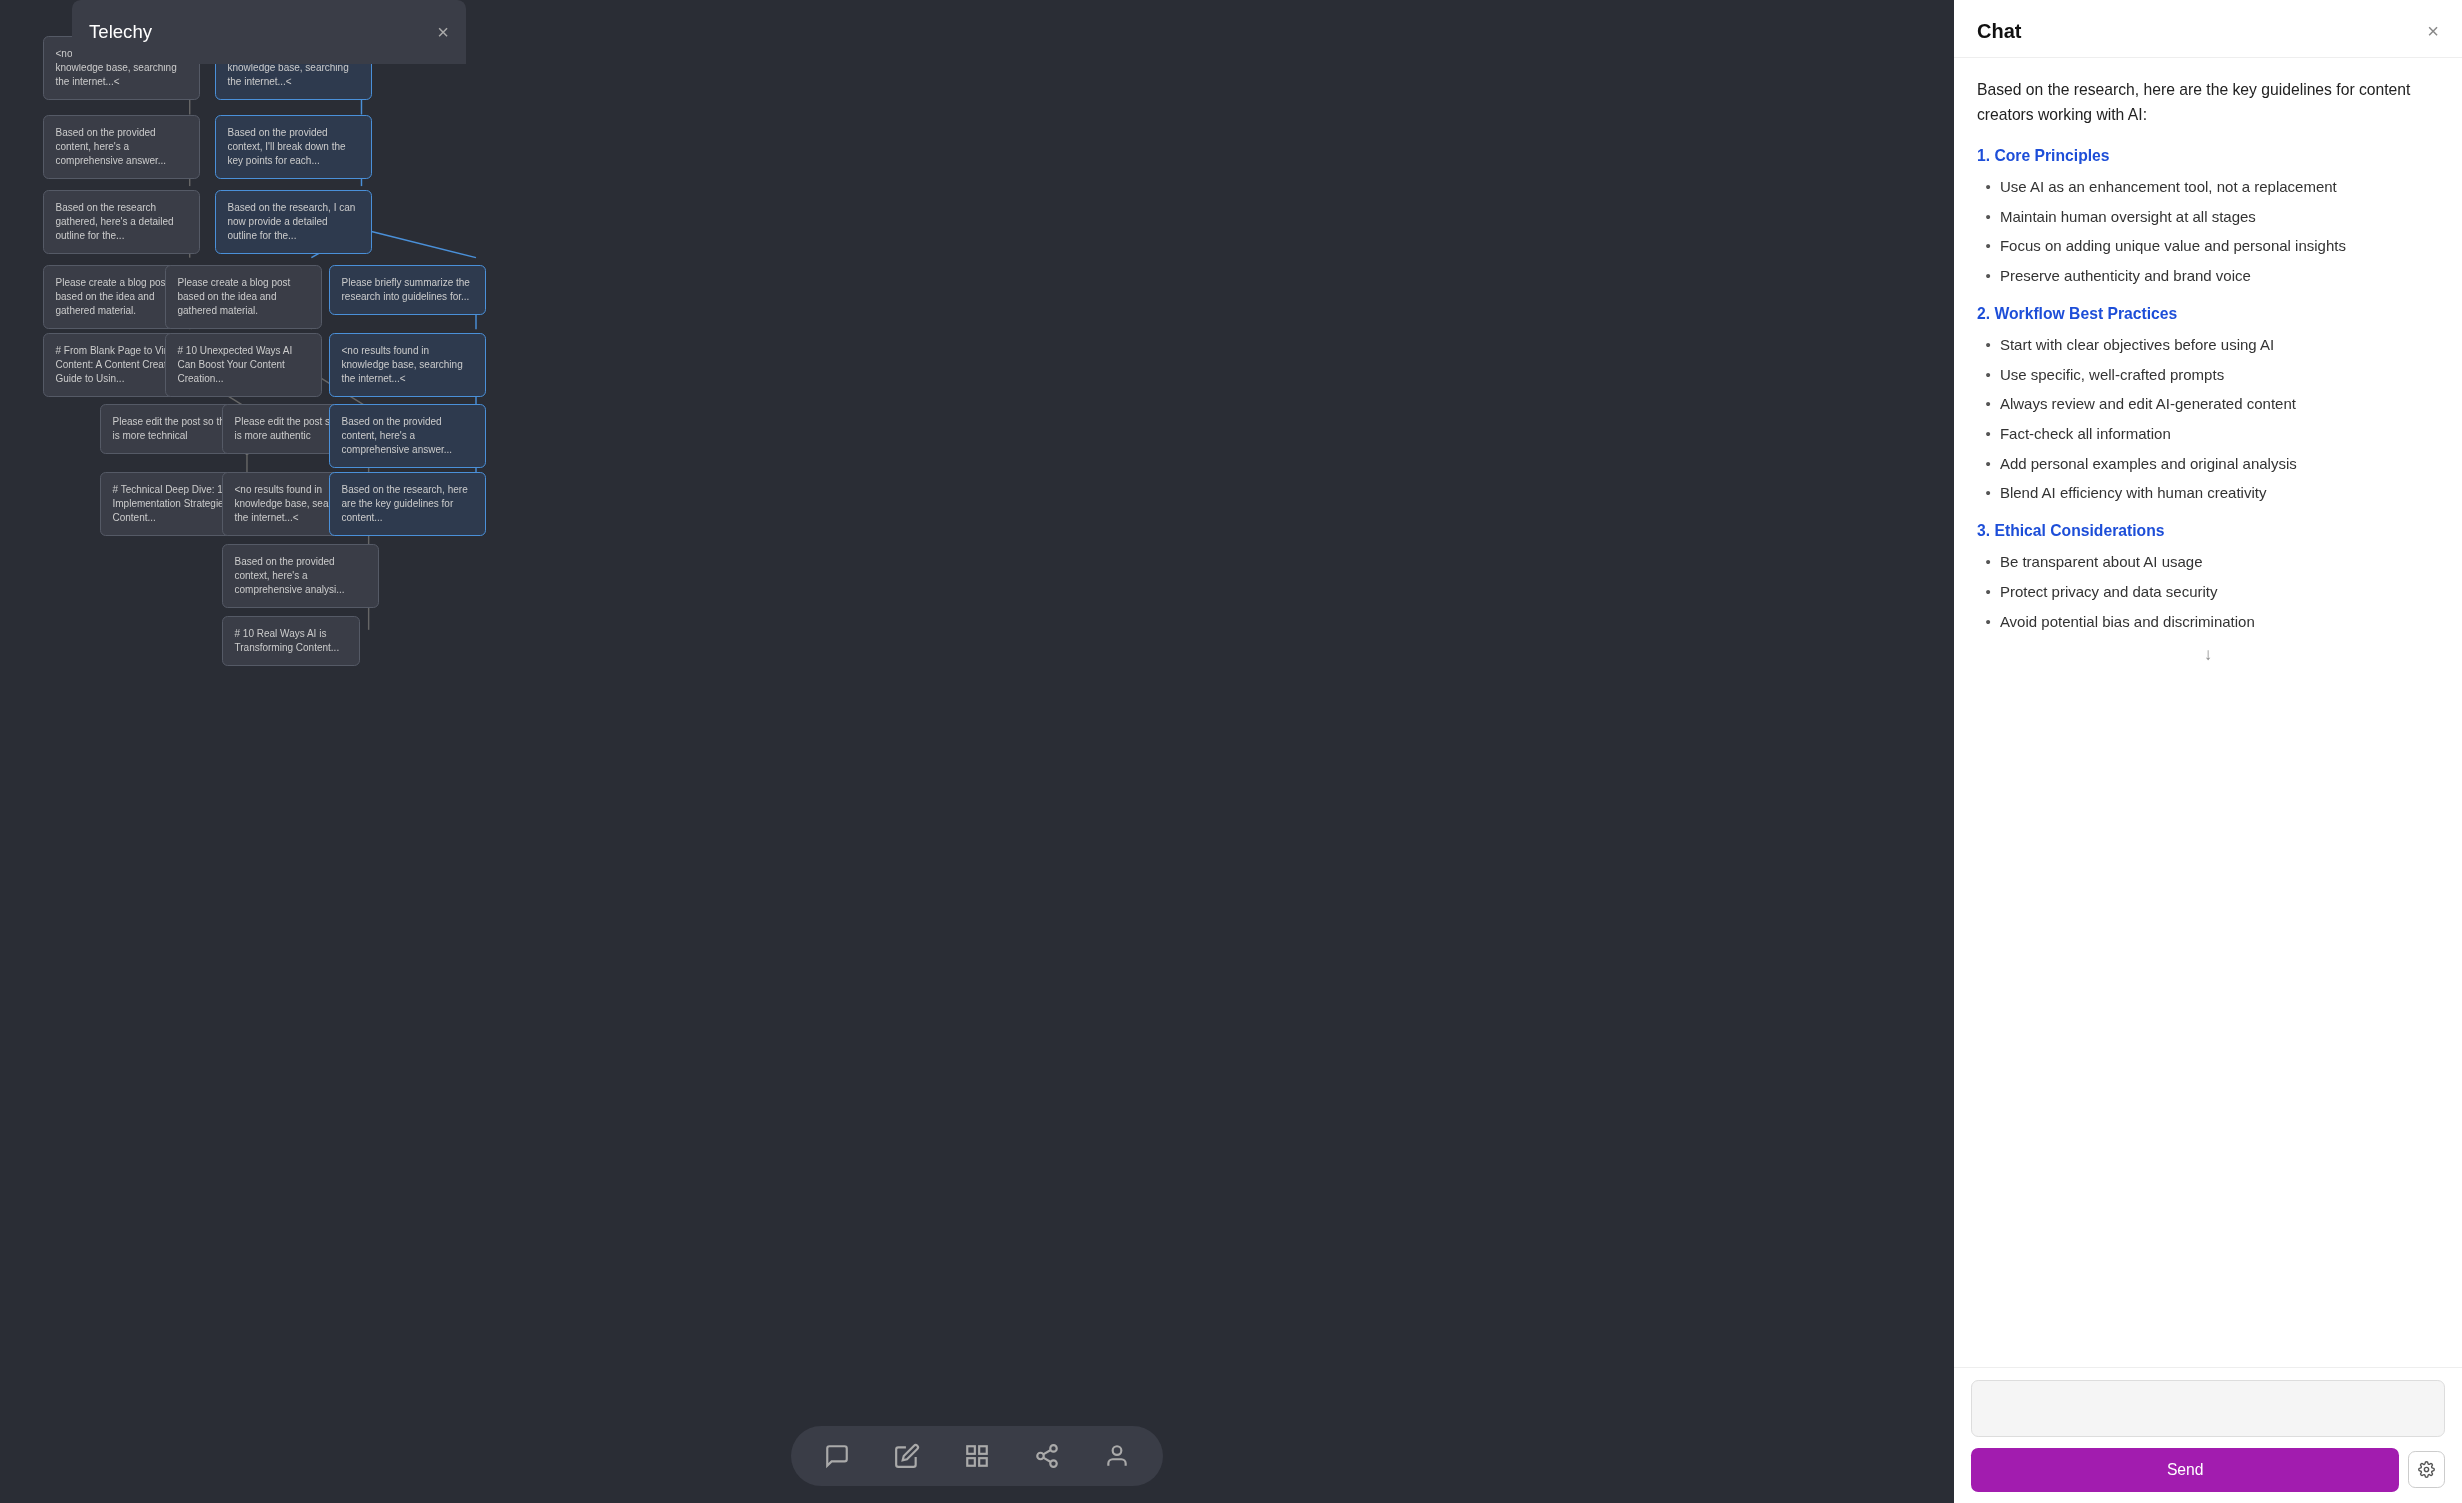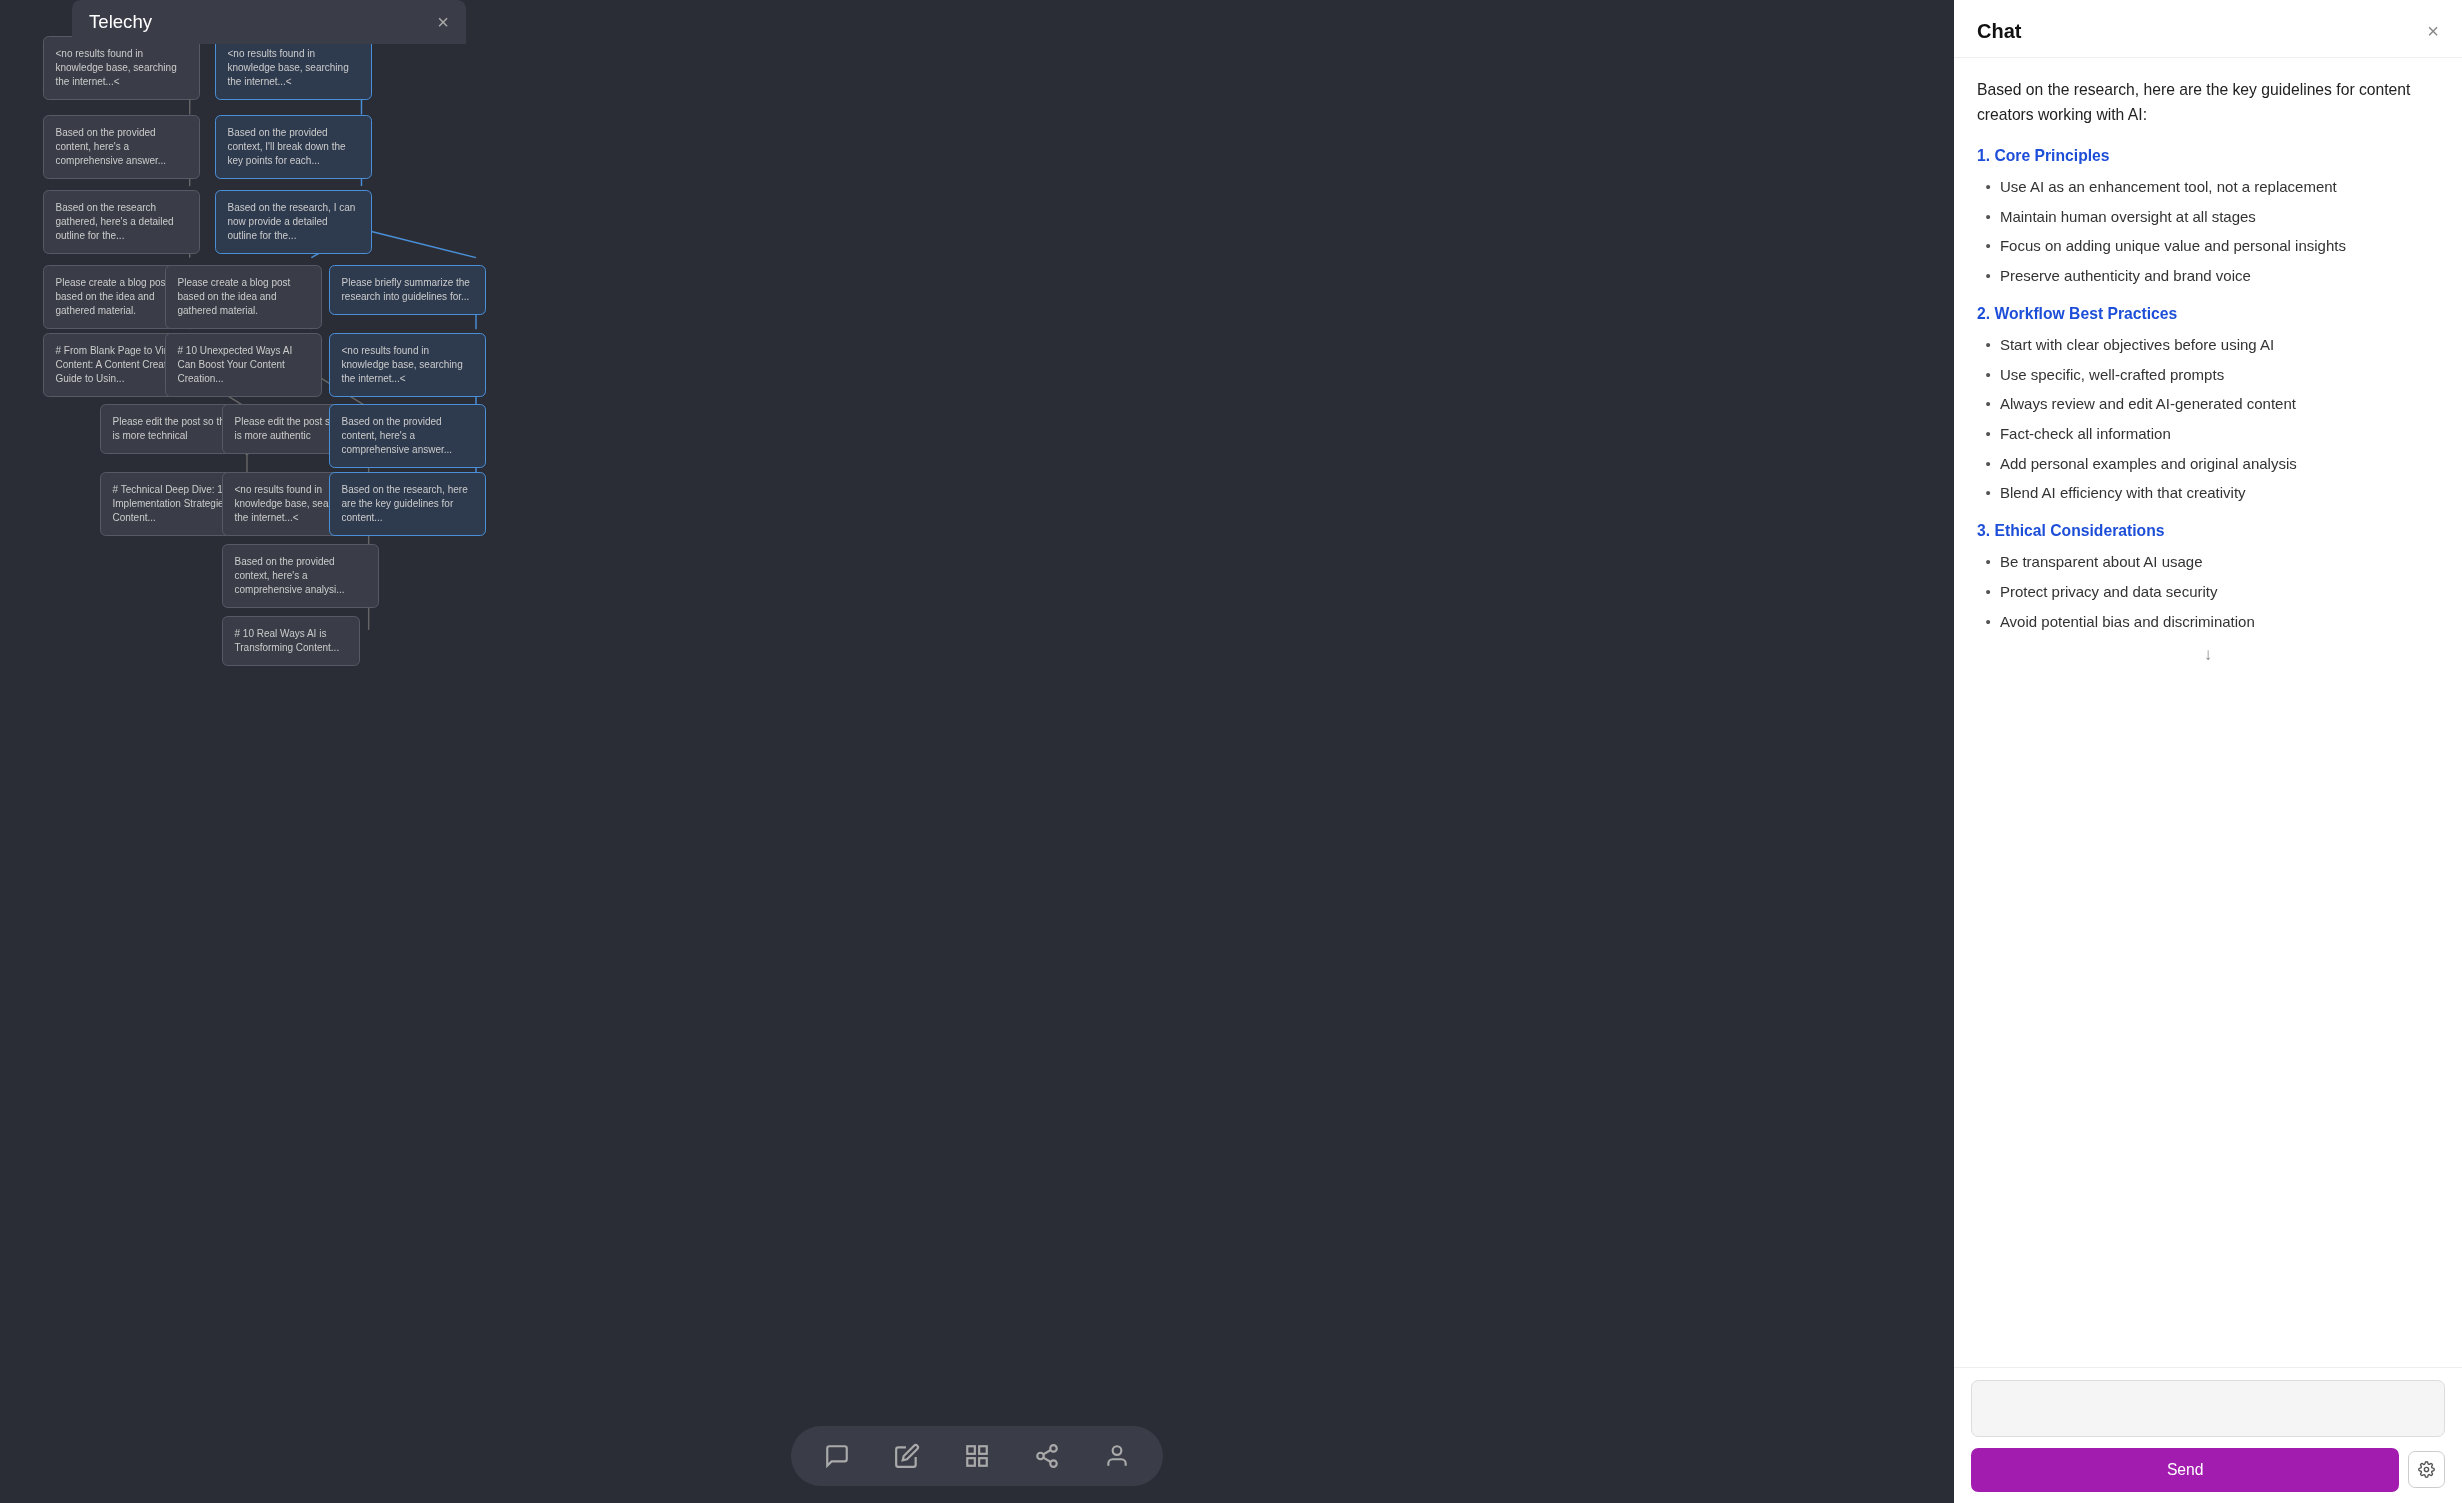--- a/index.html
+++ b/index.html
@@ -21,21 +21,21 @@
     }
 
     
     .telechy-bar {
       position: absolute;
       top: 0;
       left: 72px;
       width: 394px;
       background: #3a3d47;
       border-radius: 8.6px 8.6px 0 0;
-      padding: 11px 17px;
+      padding: 21px 17px;
       display: flex;
       align-items: center;
       justify-content: space-between;
       z-index: 10;
     }
     .telechy-title {
       color: #ffffff;
       font-size: 18.6px;
       font-weight: 500;
     }
@@ -394,21 +394,21 @@
       <div class="section-title">
         <span>2.</span>
         <span>Workflow Best Practices</span>
       </div>
       <ul class="bullet-list">
         <li>Start with clear objectives before using AI</li>
         <li>Use specific, well-crafted prompts</li>
         <li>Always review and edit AI-generated content</li>
         <li>Fact-check all information</li>
         <li>Add personal examples and original analysis</li>
-        <li>Blend AI efficiency with that creativity</li>
+        <li>Blend AI efficiency with human creativity</li>
       </ul>
     </div>
 
     <div>
       <div class="section-title">
         <span>3.</span>
         <span>Ethical Considerations</span>
       </div>
       <ul class="bullet-list">
         <li>Be transparent about AI usage</li>

